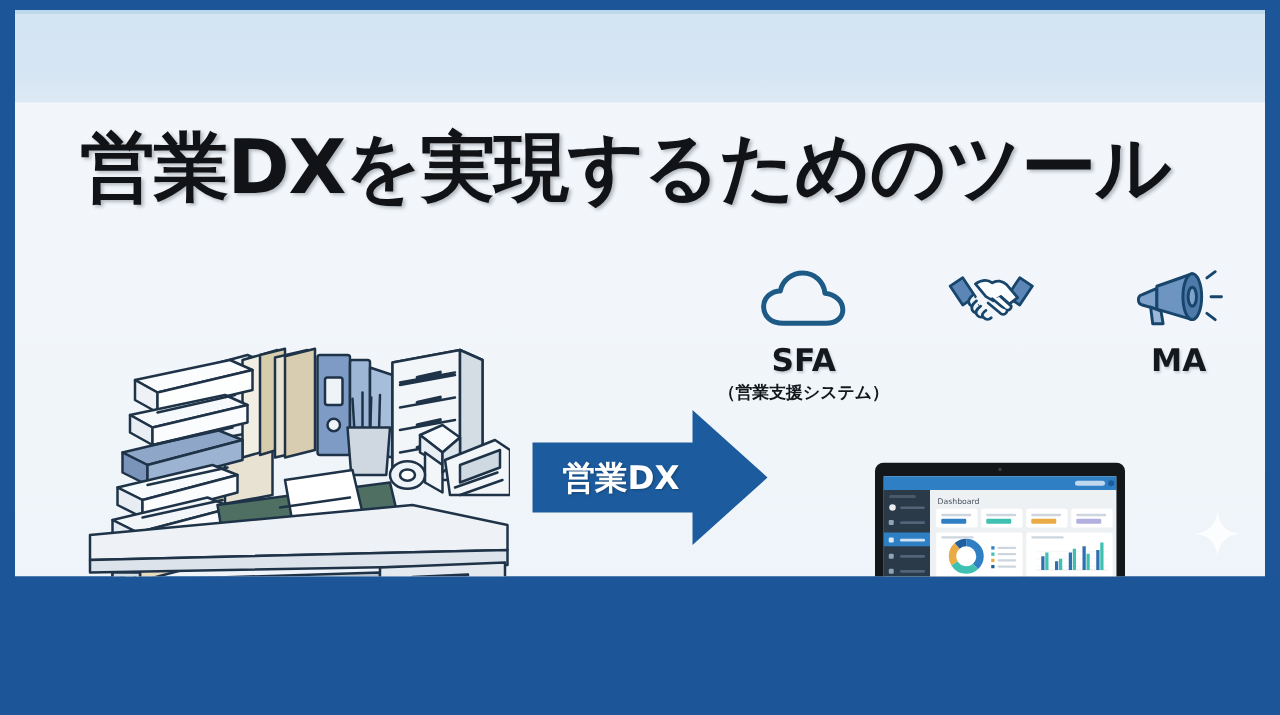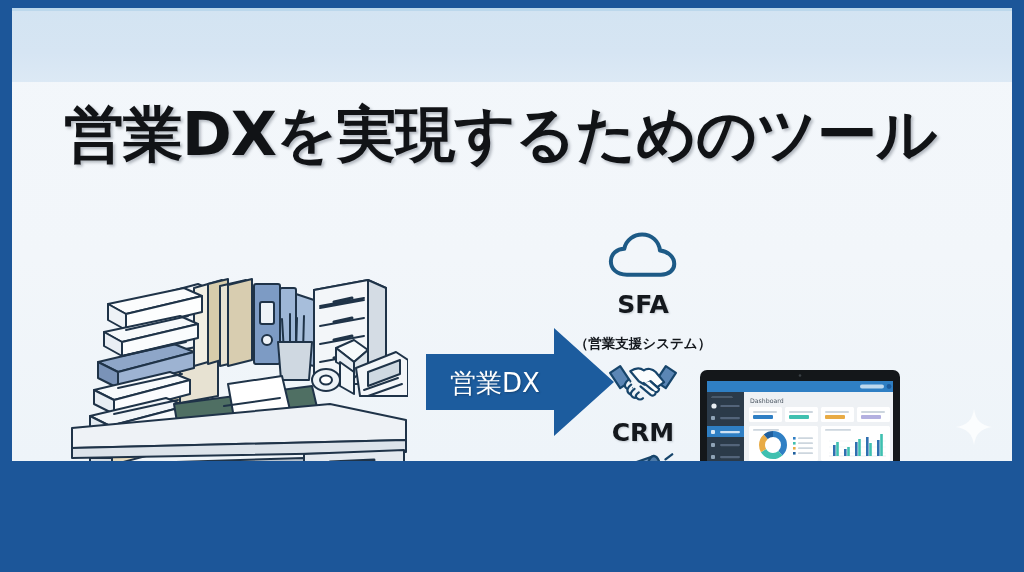--- a/index.html
+++ b/index.html
@@ -40,37 +40,37 @@
     letter-spacing:-1px;white-space:nowrap;
     text-shadow:2px 2px 3px rgba(40,50,65,.32);
     font-family:"DejaVu Sans","Liberation Sans",sans-serif;
   }
   
   .desk{position:absolute;left:56px;top:236px;width:340px;height:282px;}
   
   .arrow-wrap{position:absolute;left:410px;top:316px;width:196px;height:116px;}
   .arrow-label{
     position:absolute;left:28px;top:46px;width:120px;
-    color:#ffffff;font-size:26px;font-weight:400;line-height:1;
+    color:#ffffff;font-size:26px;font-weight:700;line-height:1;
     text-shadow:1px 1px 2px rgba(0,0,0,.25);
     letter-spacing:0px;white-space:nowrap;
   }
   
   .tools{
-    position:absolute;left:556px;top:216px;width:452px;height:150px;
-    display:flex;justify-content:space-between;align-items:flex-start;flex-direction:column;
+    position:absolute;left:556px;top:200px;width:452px;height:150px;
+    display:flex;align-items:flex-start;
   }
   .tool{width:150px;text-align:center;}
   .tool-icon{height:62px;display:flex;align-items:center;justify-content:center;}
   .tool-name{
     margin-top:6px;font-size:25px;font-weight:700;color:#14181d;line-height:1;
     text-shadow:1px 1px 2px rgba(60,70,85,.25);
   }
   .tool-sub{
-    margin-top:18px;font-size:13.5px;font-weight:700;color:#14181d;line-height:1.25;
+    margin-top:5px;font-size:13.5px;font-weight:700;color:#14181d;line-height:1.25;
     white-space:pre-line;
   }
   
   .laptop{position:absolute;left:662px;top:362px;width:252px;height:162px;}
 </style>
 </head>
 <body>
 
 <div class="slide">
   <div class="canvas">
@@ -202,36 +202,36 @@
               <path d="M30 14 C36 10 42 10 46 13 C50 10 56 11 60 15 L70 27 L62 33 L54 26 L47 30 L40 26 Z" fill="#fbfdfe"></path>
               <path d="M28 24 C24 27 22 31 25 34 C27 36 30 36 32 34" fill="#eef4f8"></path>
               <path d="M31 30 C27 33 25 37 28 40 C30 42 33 42 35 40" fill="#eef4f8"></path>
               <path d="M35 35 C31 38 29 41 32 44 C34 46 37 46 39 44" fill="#eef4f8"></path>
               <path d="M40 39 C37 41 35 44 38 46 C40 48 43 48 45 46" fill="#eef4f8"></path>
               <path d="M46 28 L58 38 C61 40 64 38 64 35 L54 26" fill="#fbfdfe"></path>
               <path d="M42 32 L54 42 C57 44 60 42 60 39" fill="#fbfdfe"></path>
             </g>
           </svg>
         </div>
-        <div class="tool-name">CRM</div>
       </div>
 
       <div class="tool">
         <div class="tool-icon">
           <svg viewBox="0 0 90 60" width="76" height="50">
             <g stroke="#17456b" stroke-width="2.8" stroke-linejoin="round" stroke-linecap="round">
               <path d="M10 26 L24 20 L24 40 L10 36 C5 35 5 27 10 26 Z" fill="#7fa3cb"></path>
               <path d="M24 18 L58 6 L58 50 L24 40 Z" fill="#6e95c2"></path>
               <ellipse cx="58" cy="28" rx="9" ry="22" fill="#4d7aa8"></ellipse>
               <ellipse cx="58" cy="28" rx="4" ry="9" fill="#7fa3cb"></ellipse>
               <path d="M18 38 L20 54 L30 54 L28 42 Z" fill="#9bb8d8"></path>
               <path d="M72 10 L80 4 M76 28 L86 28 M72 44 L80 50" fill="none"></path>
             </g>
           </svg>
         </div>
+        <div class="tool-name">MA</div>
       </div>
 
     </div>
 
     <svg class="laptop" viewBox="0 0 252 162">
 
       <rect x="26" y="0" width="200" height="136" rx="7" fill="#14171a"></rect>
       <circle cx="126" cy="5.5" r="1.3" fill="#3a4045"></circle>
       <rect x="33" y="11" width="186" height="118" fill="#ffffff"></rect>
 

